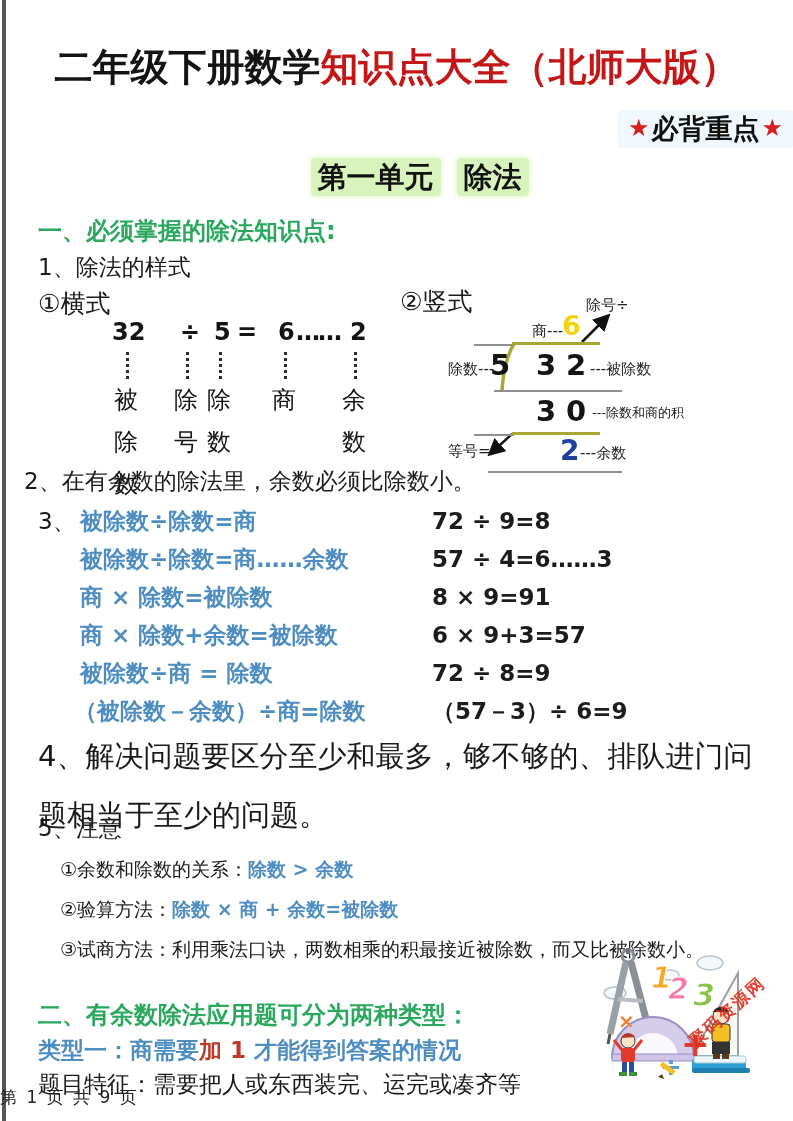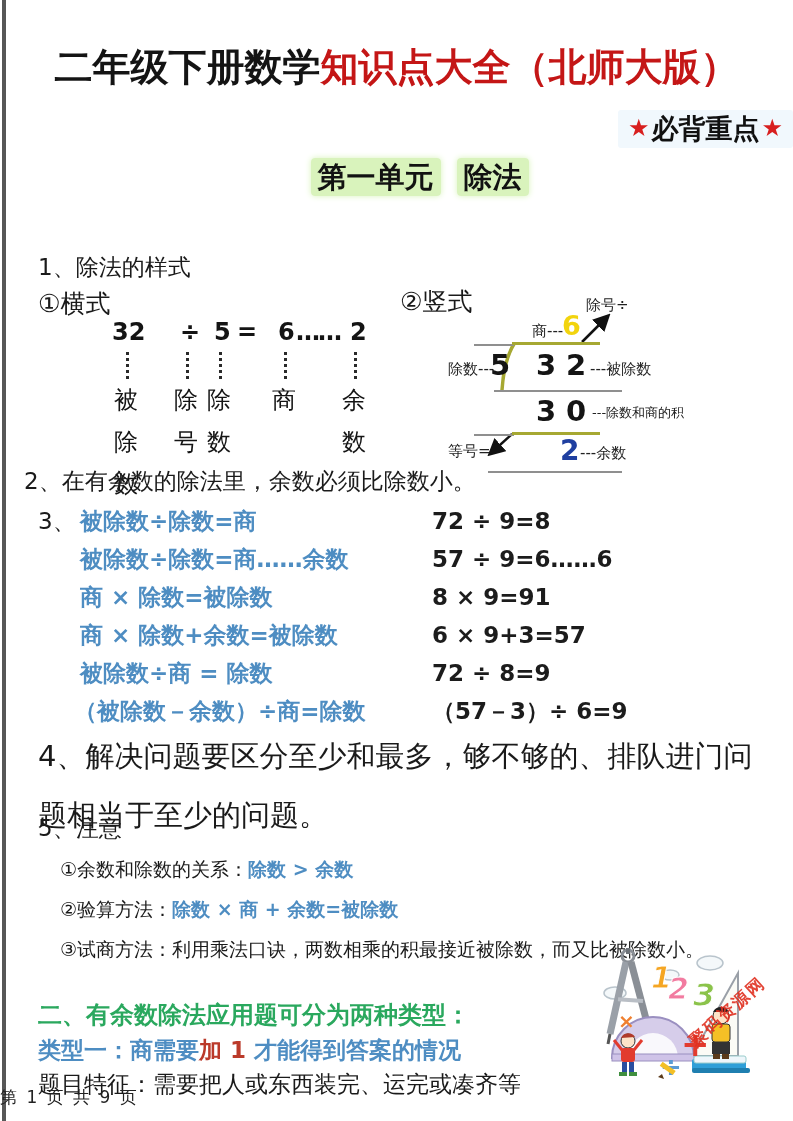--- a/index.html
+++ b/index.html
@@ -83,20 +83,21 @@
   <h1 class="abs title"><span class="t-black">二年级下册数学</span><span class="t-red">知识点大全（北师大版）</span></h1>
 
   <div class="abs subtitle">
     <span class="subtitle-inner"><span class="star">★</span><span class="sub-text">必背重点</span><span class="star">★</span></span>
   </div>
 
   <div class="abs unit">
     <span class="hl">第一单元</span><span class="hl">除法</span>
   </div>
 
+  <div class="abs green-head" style="left:38px; top:215px;">一、必须掌握的除法知识点:</div>
   <div class="abs body-text" style="left:38px; top:252px;">1、除法的样式</div>
   <div class="abs body-text" style="left:38px; top:287px; font-size:25px;">①横式</div>
   <div class="abs body-text" style="left:400px; top:285px; font-size:25px;">②竖式</div>
 
   <div class="abs hform" style="left:102px; top:318px;">
     <span class="hnum" style="left:10px;">32</span>
     <span class="hnum" style="left:78px;">÷</span>
     <span class="hnum" style="left:112px;">5</span>
     <span class="hnum" style="left:135px;">=</span>
     <span class="hnum" style="left:176px;">6</span>
@@ -168,21 +169,21 @@
 
   <div class="abs sec3" style="left:38px; top:502px;">
     <span class="f-num">3、</span>
     <div class="f-rows">
       <div class="f-row">
         <span class="f-blue">被除数÷除数=商</span>
         <span class="f-ex">72 ÷ 9=8</span>
       </div>
       <div class="f-row">
         <span class="f-blue">被除数÷除数=商……余数</span>
-        <span class="f-ex">57 ÷ 9=6……6</span>
+        <span class="f-ex">57 ÷ 4=6……3</span>
       </div>
       <div class="f-row">
         <span class="f-blue">商 × 除数=被除数</span>
         <span class="f-ex">8 × 9=91</span>
       </div>
       <div class="f-row">
         <span class="f-blue">商 × 除数+余数=被除数</span>
         <span class="f-ex">6 × 9+3=57</span>
       </div>
       <div class="f-row">

